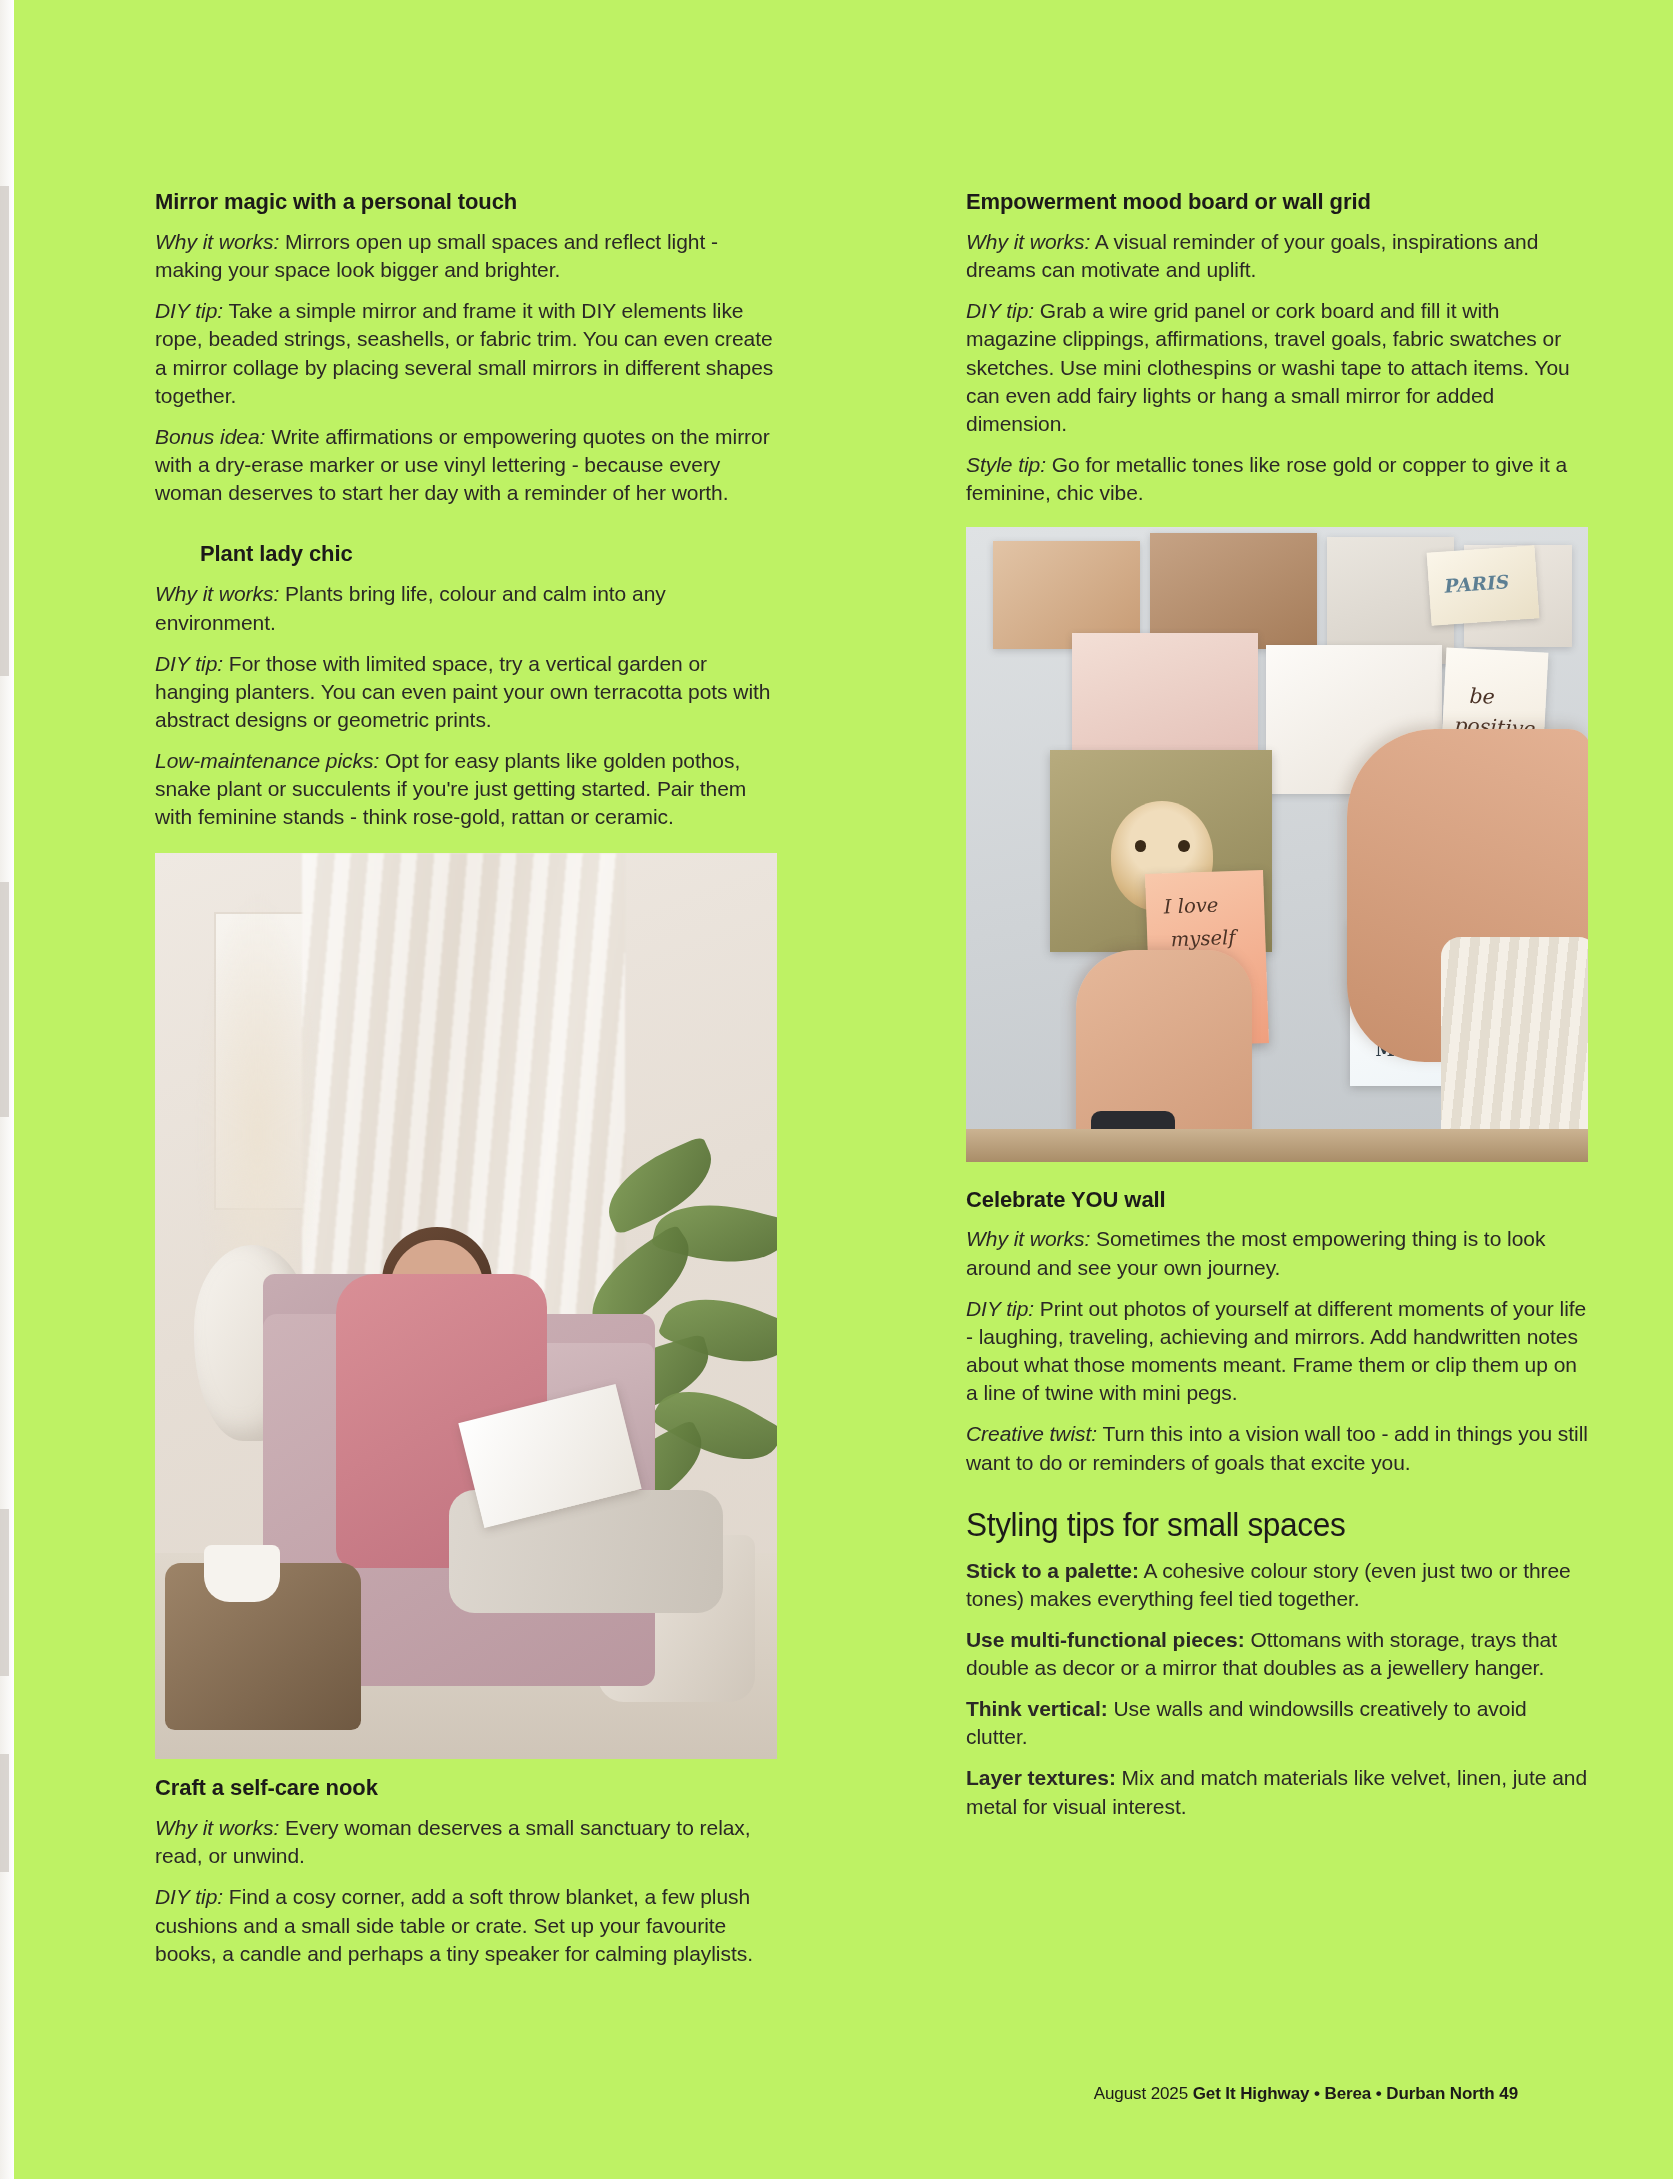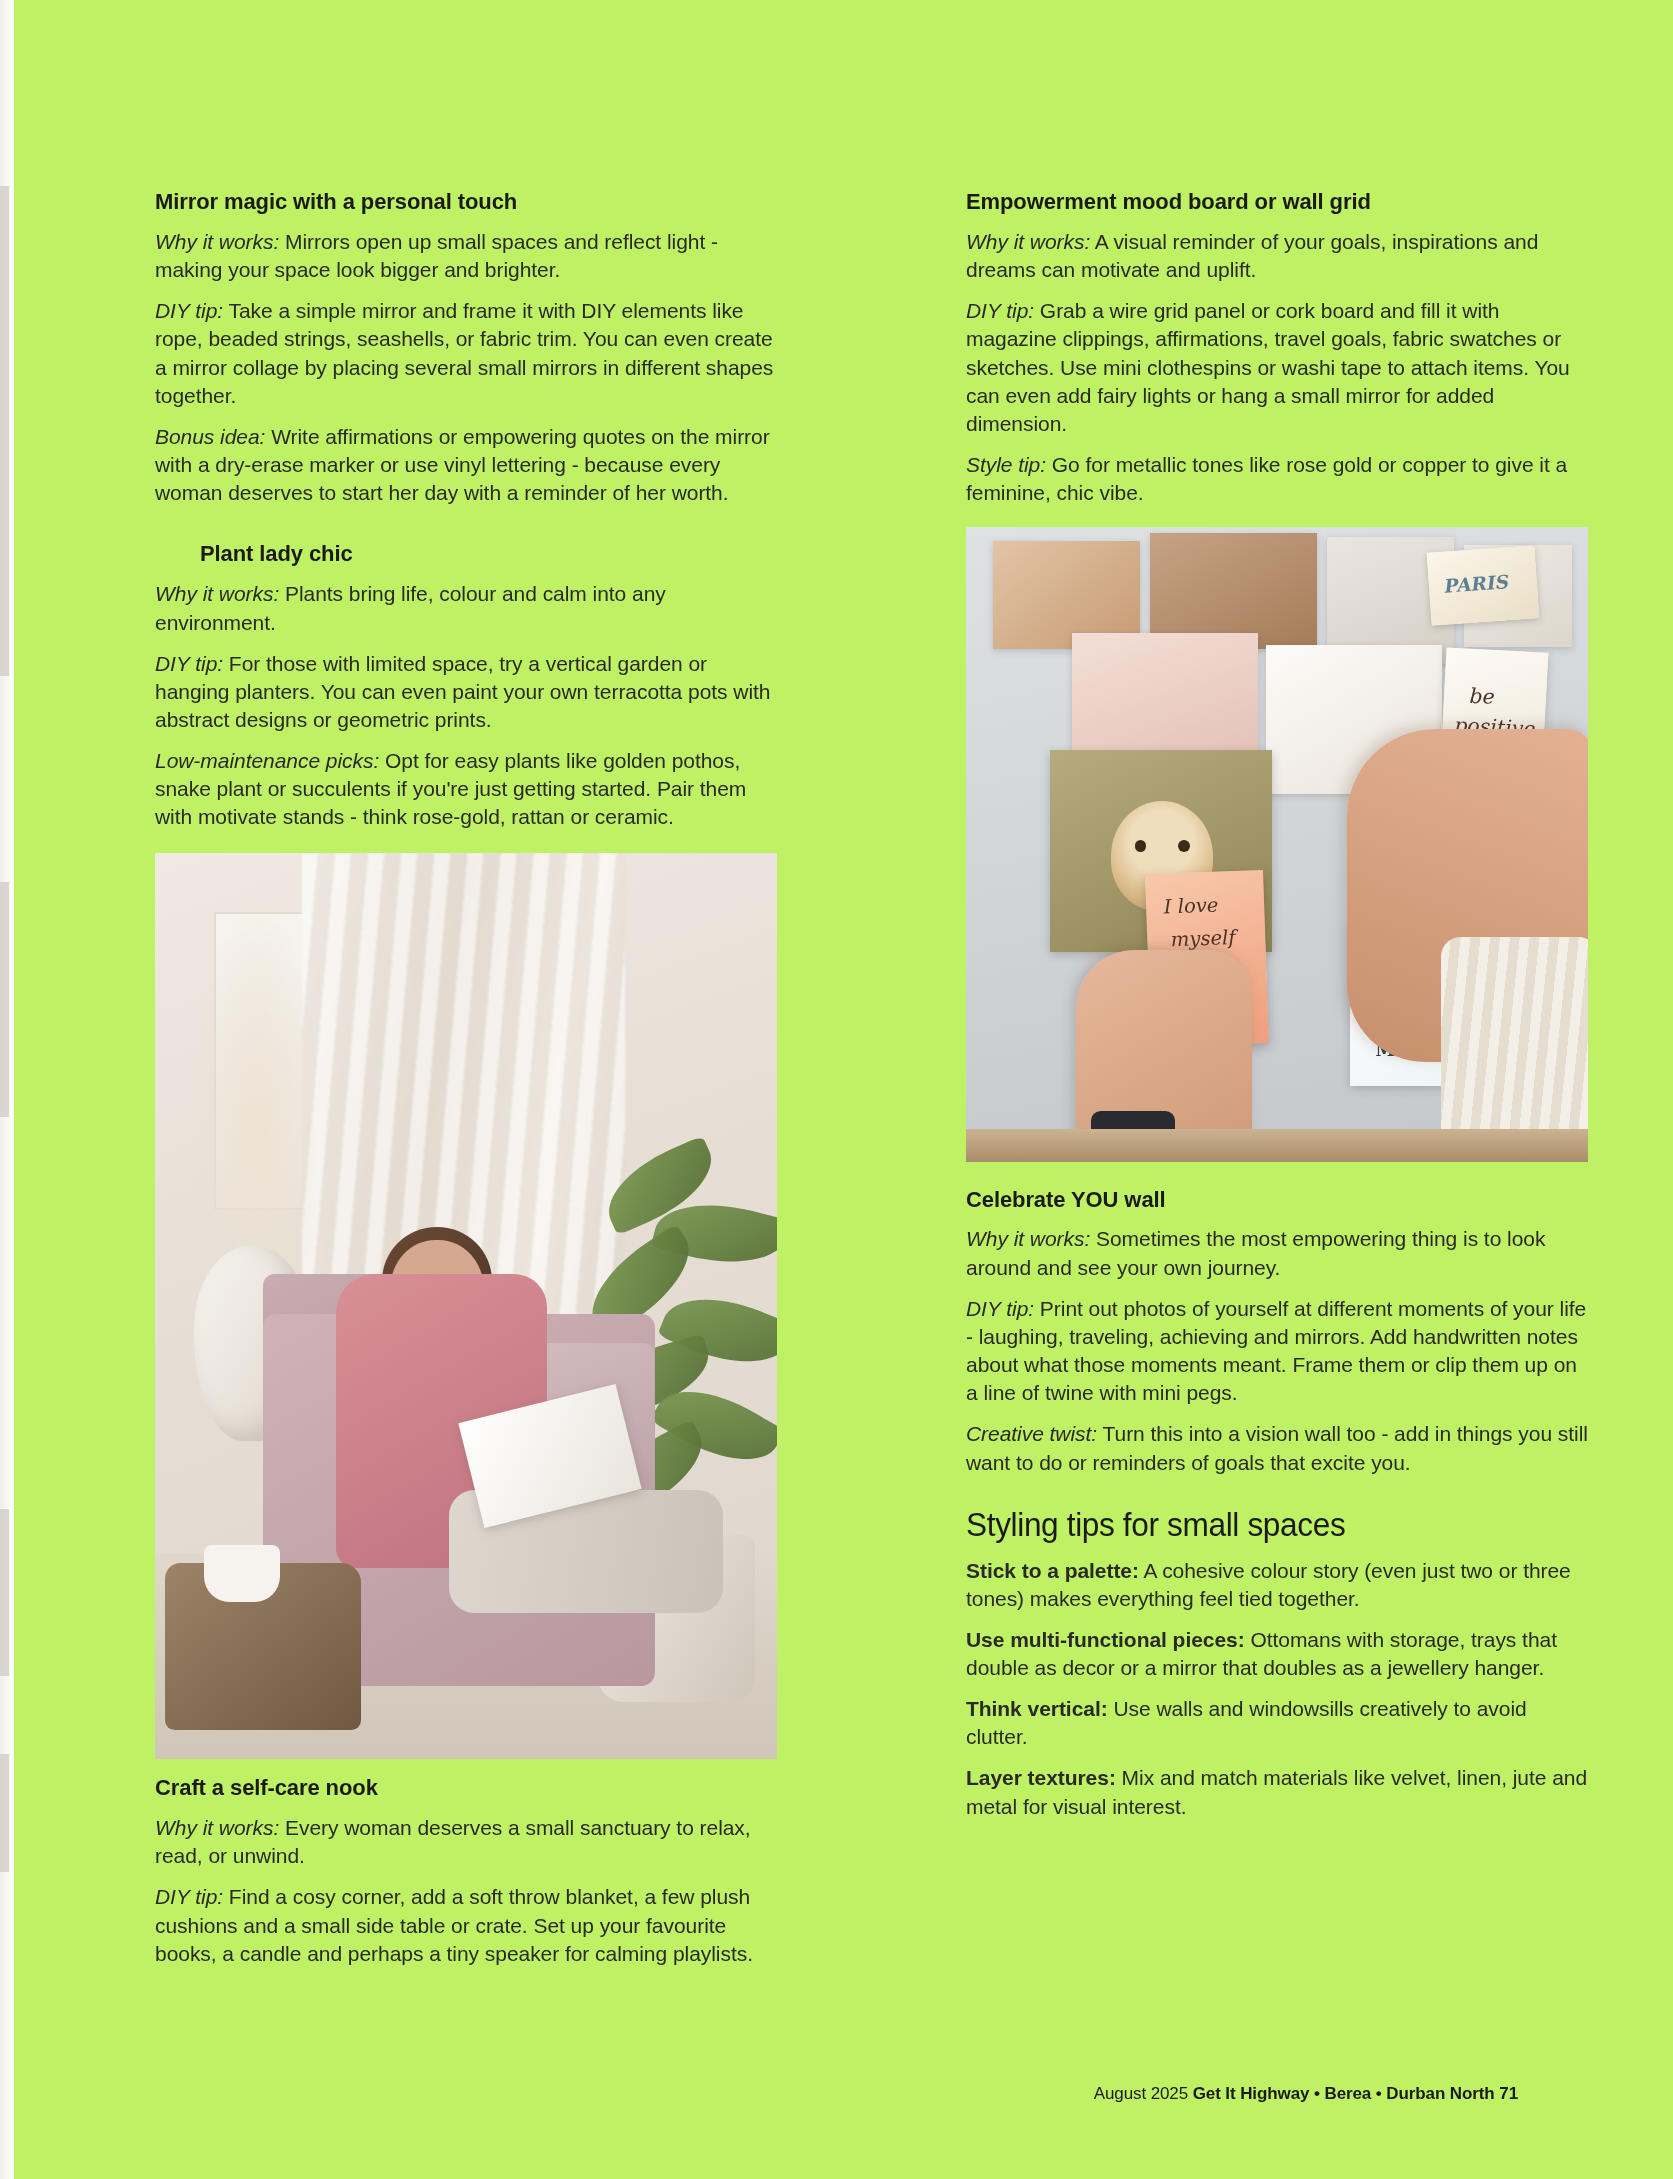--- a/index.html
+++ b/index.html
@@ -350,21 +350,21 @@
       </p>
 
       <h3 class="sub spaced">Plant lady chic</h3>
       <p class="body">
         <span class="lead">Why it works:</span><span> Plants bring life, colour and calm into any environment.</span>
       </p>
       <p class="body">
         <span class="lead">DIY tip:</span><span> For those with limited space, try a vertical garden or hanging planters. You can even paint your own terracotta pots with abstract designs or geometric prints.</span>
       </p>
       <p class="body">
-        <span class="lead">Low-maintenance picks:</span><span> Opt for easy plants like golden pothos, snake plant or succulents if you're just getting started. Pair them with motivate stands - think rose-gold, rattan or ceramic.</span>
+        <span class="lead">Low-maintenance picks:</span><span> Opt for easy plants like golden pothos, snake plant or succulents if you're just getting started. Pair them with feminine stands - think rose-gold, rattan or ceramic.</span>
       </p>
 
       <div class="photo photo-armchair">
         <div class="pa-wall"></div>
         <div class="pa-window"></div>
         <div class="pa-curtain"></div>
         <div class="pa-pampas"></div>
         <div class="pa-floor"></div>
         <div class="pa-plant">
           <div class="pa-leaf" style="left:39px;  top:9.8px;  width:118px; height:57px; transform:rotate(-24deg);"></div>
@@ -478,17 +478,17 @@
       <p class="body">
         <span class="lead-bold">Think vertical:</span><span> Use walls and windowsills creatively to avoid clutter.</span>
       </p>
       <p class="body">
         <span class="lead-bold">Layer textures:</span><span> Mix and match materials like velvet, linen, jute and metal for visual interest.</span>
       </p>
     </div>
   </div>
 
   <div class="footer">
-    <span class="mo">August 2025 </span><span class="bd">Get It Highway • Berea • Durban North 71</span>
+    <span class="mo">August 2025 </span><span class="bd">Get It Highway • Berea • Durban North 49</span>
   </div>
 
 </div>
 
 
 </body></html>

